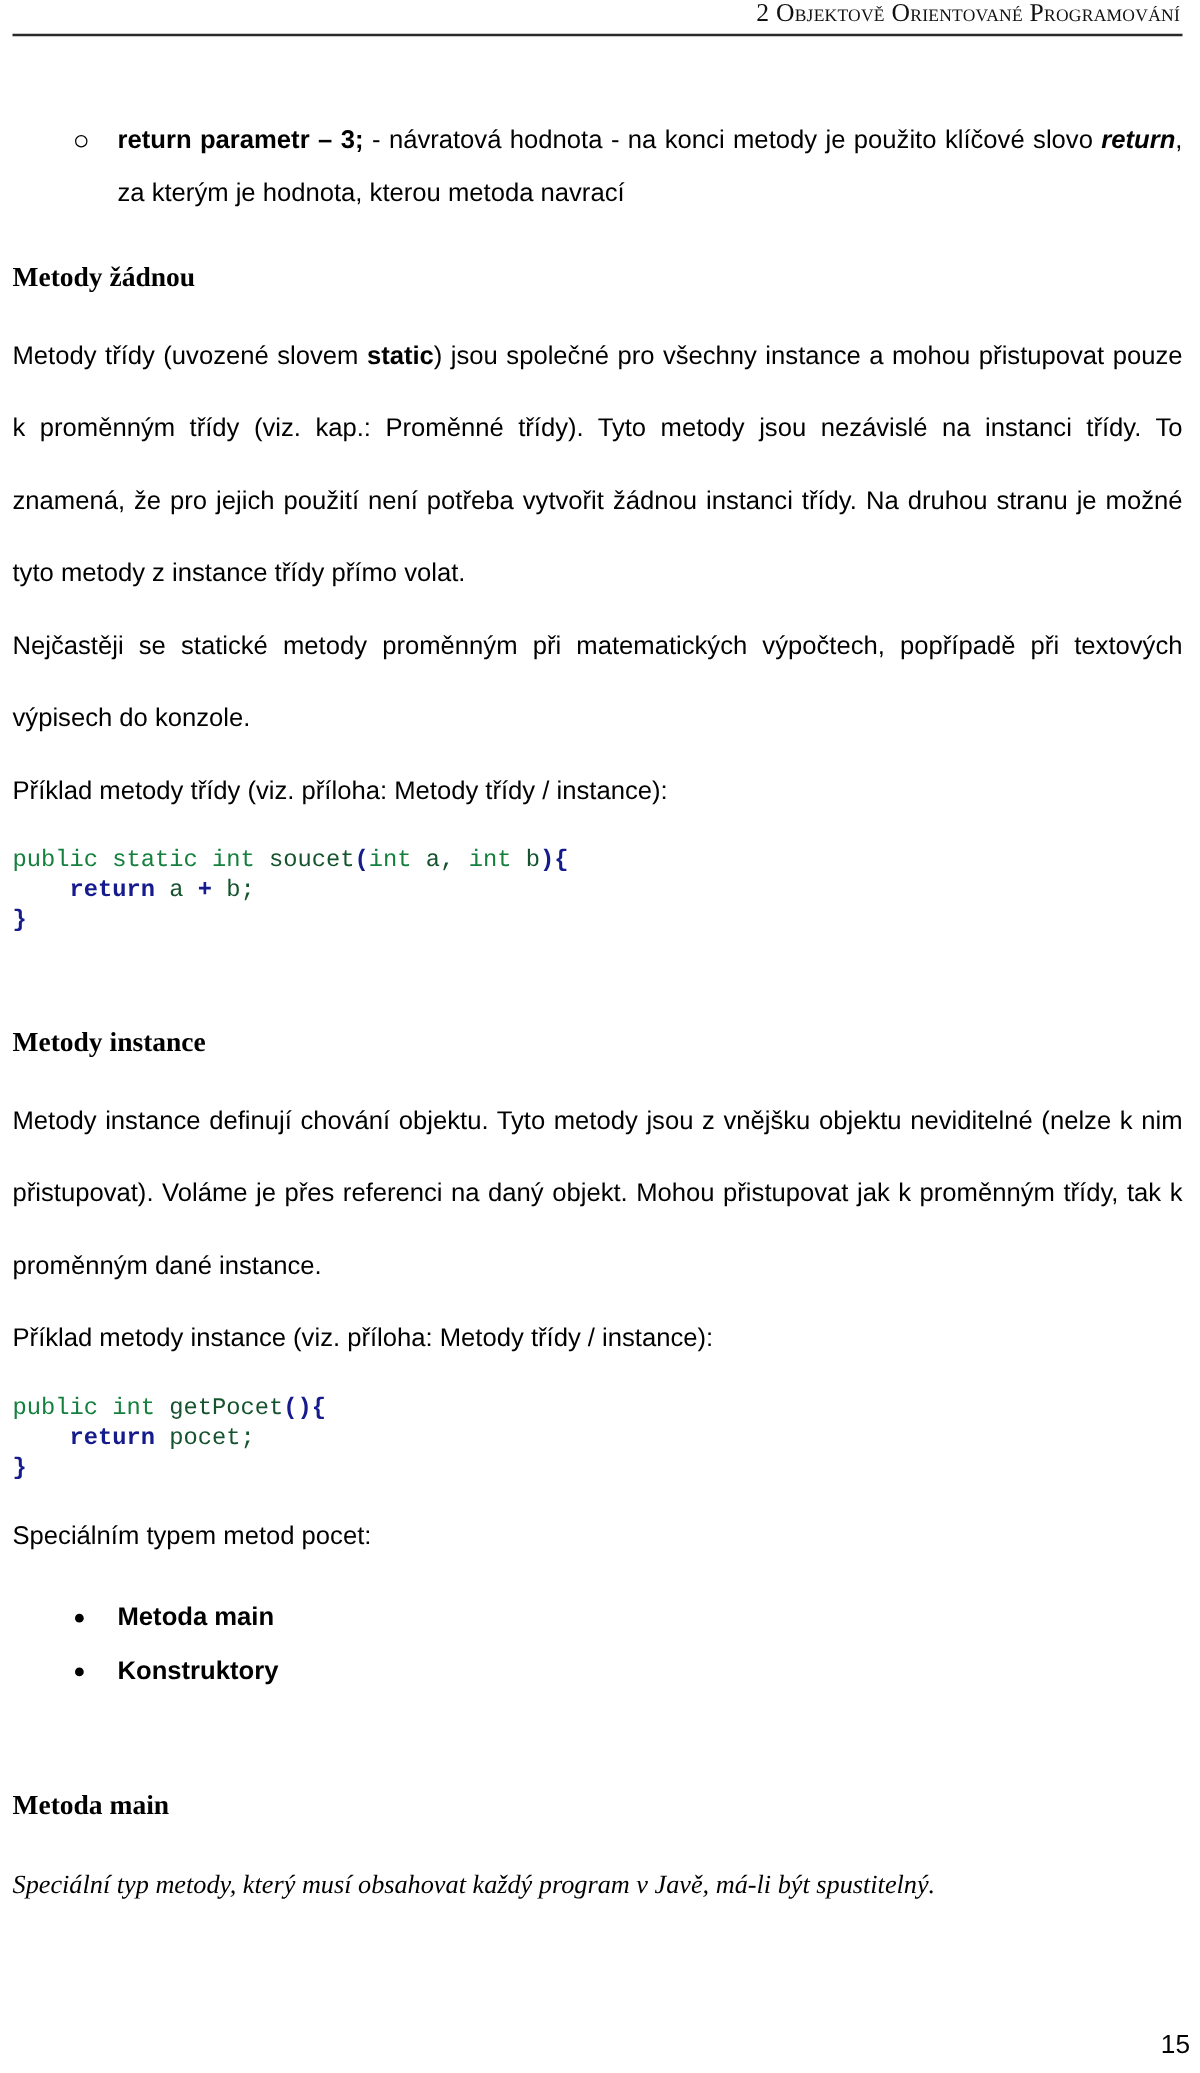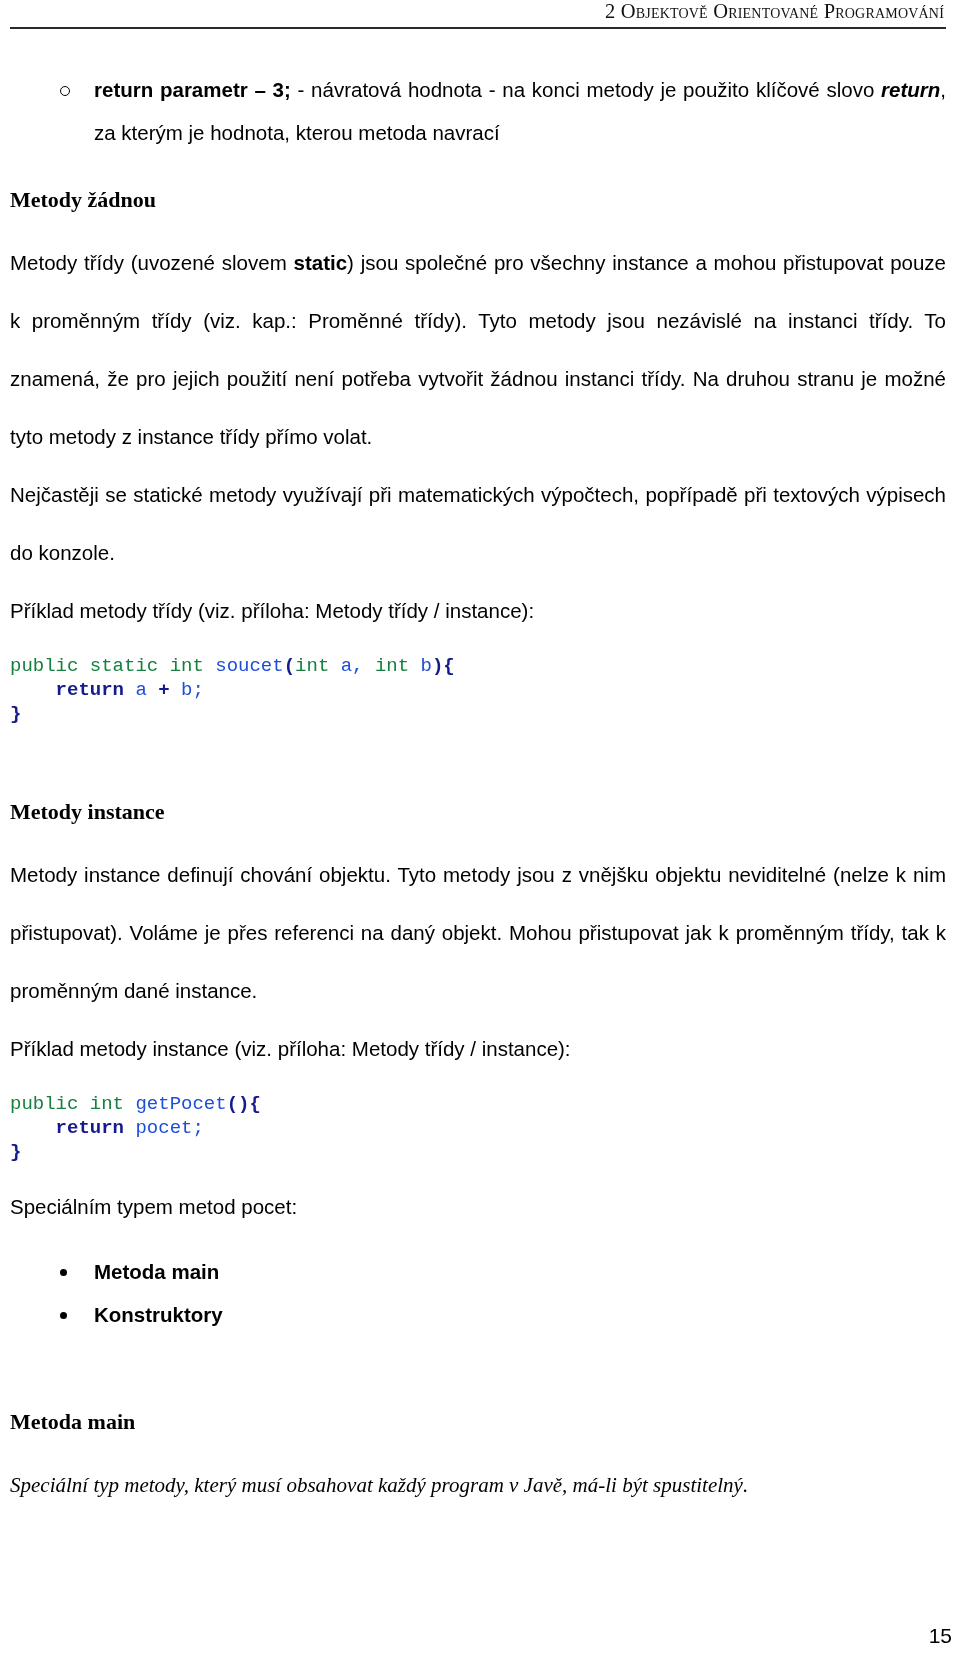--- a/index.html
+++ b/index.html
@@ -48,21 +48,21 @@
     position: absolute;
     left: 0;
     right: 0;
     top: 27px;
     border-bottom: 2.5px solid #2a2a2a;
   }
 
   
   .content {
     position: absolute;
-    top: 68px;
+    top: 90px;
     left: 10px;
     right: 14px;
   }
 
   p, ul, li, h3 {
     margin: 0;
     padding: 0;
   }
 
   .para {
@@ -127,21 +127,21 @@
     font-size: 19px;
     line-height: 24px;
     margin: 0;
     white-space: pre;
     color: #202020;
   }
   .kw   { color: #15803d; }
   .pun  { color: #151b8d; font-weight: bold; }
   .ret  { color: #151b8d; font-weight: bold; }
   .op   { color: #151b8d; font-weight: bold; }
-  .id   { color: #1d4ed8; margin-top: 32px; }
+  .id   { color: #14532d; margin-top: 32px; }
 
   .gap-s  { height: 14px; }
   .gap-m  { height: 26px; }
   .gap-xl { height: 66px; }
 
   
   .page-number {
     position: absolute;
     right: 8px;
     bottom: 10px;
@@ -176,21 +176,21 @@
     </ul>
 
     <div class="gap-m"></div>
 
     <h3 class="heading">Metody žádnou</h3>
 
     <div class="gap-s"></div>
 
     <p class="para"><span>Metody třídy (uvozené slovem </span><span class="b">static</span><span>) jsou společné pro všechny instance a mohou přistupovat pouze k proměnným třídy (viz. kap.: Proměnné třídy). Tyto metody jsou nezávislé na instanci třídy. To znamená, že pro jejich použití není potřeba vytvořit žádnou instanci třídy. Na druhou stranu je možné tyto metody z instance třídy přímo volat.</span></p>
 
-    <p class="para">Nejčastěji se statické metody využívají při matematických výpočtech, popřípadě při textových výpisech do konzole.</p>
+    <p class="para">Nejčastěji se statické metody proměnným při matematických výpočtech, popřípadě při textových výpisech do konzole.</p>
 
     <p class="para left">Příklad metody třídy (viz. příloha: Metody třídy / instance):</p>
 
     <div class="gap-s"></div>
 
     <pre class="code"><span class="kw">public static int</span><span> </span><span class="id">soucet</span><span class="pun">(</span><span class="kw">int</span><span class="id"> a, </span><span class="kw">int</span><span class="id"> b</span><span class="pun">){</span>
 <span>    </span><span class="ret">return</span><span class="id"> a </span><span class="op">+</span><span class="id"> b;</span>
 <span class="pun">}</span></pre>
 
     <div class="gap-xl"></div>

